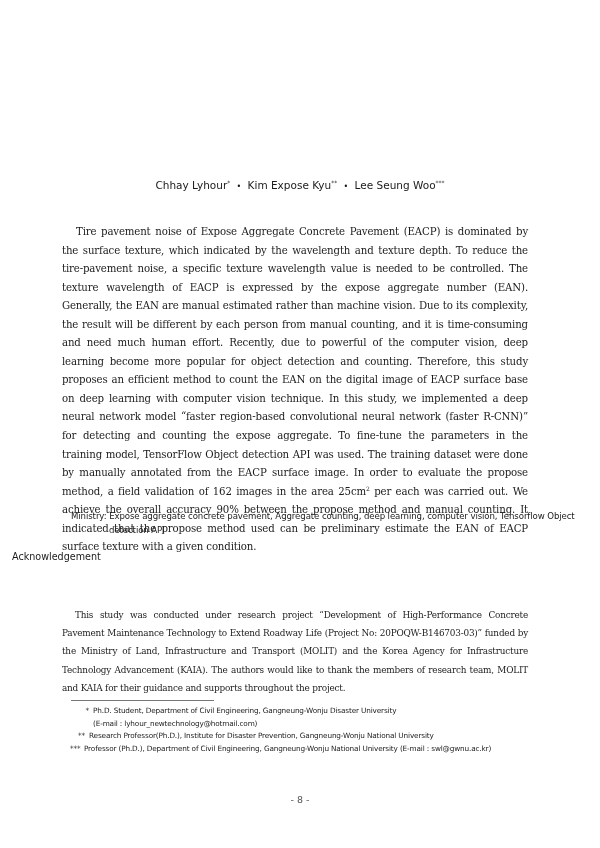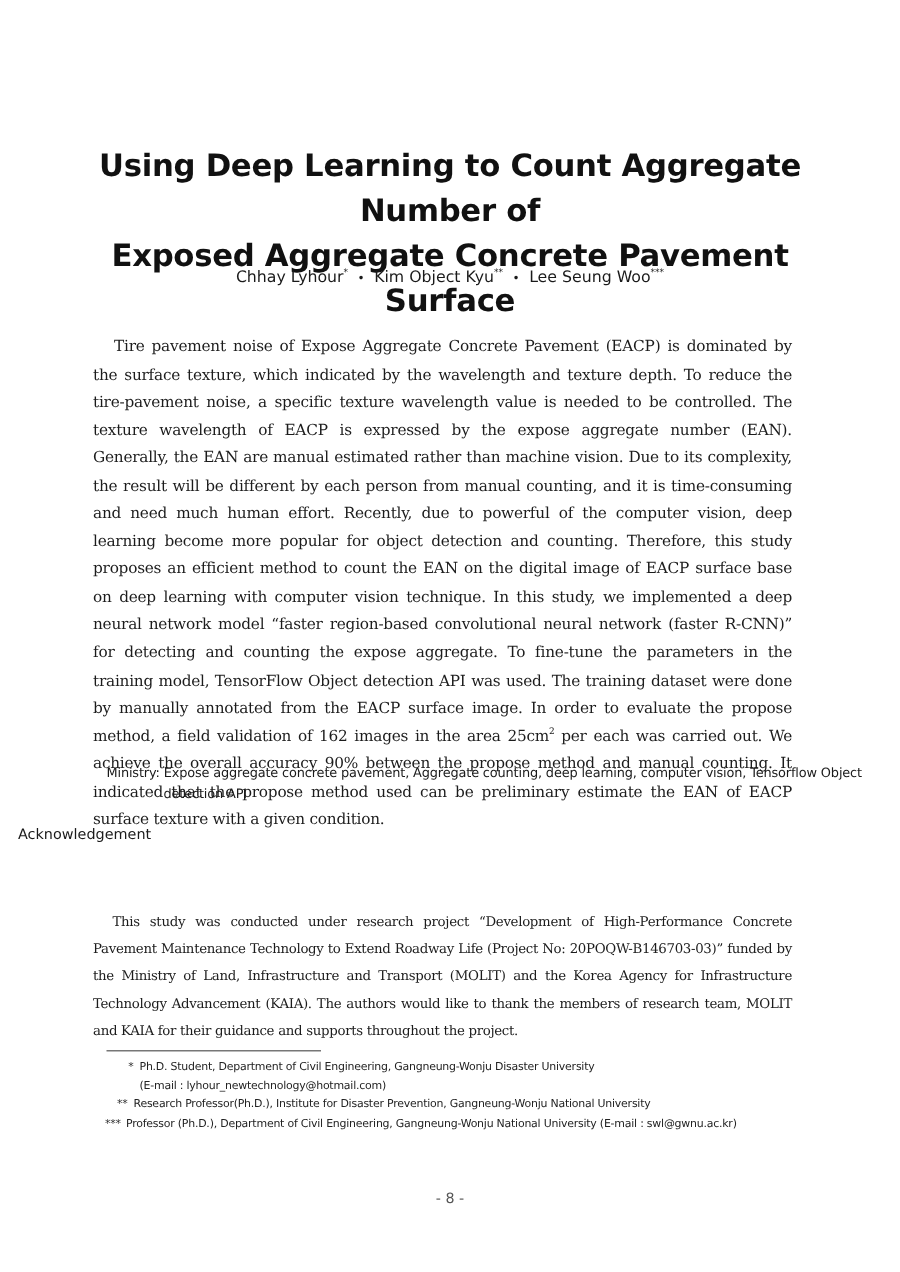--- a/index.html
+++ b/index.html
@@ -144,29 +144,25 @@
       font-family: "DejaVu Sans", sans-serif;
       font-size: 9.5px;
       color: #555555;
     }
   </style>
 </head>
 <body>
 
 <div class="page">
 
-  <h1 class="title">
-    <span>Using Deep Learning to Count Aggregate Number of</span><br>
-    <span>Exposed Aggregate Concrete Pavement Surface</span>
-  </h1>
 
   <div class="authors">
     <span>Chhay Lyhour</span><sup>*</sup>
     <span class="sep">•</span>
-    <span>Kim Object Kyu</span><sup>**</sup>
+    <span>Kim Expose Kyu</span><sup>**</sup>
     <span class="sep">•</span>
     <span>Lee Seung Woo</span><sup>***</sup>
   </div>
 
   <p class="abstract"><span>Tire pavement noise of Expose Aggregate Concrete Pavement (EACP) is dominated by the surface texture, which indicated by the wavelength and texture depth. To reduce the tire-pavement noise, a specific texture wavelength value is needed to be controlled. The texture wavelength of EACP is expressed by the expose aggregate number (EAN). Generally, the EAN are manual estimated rather than machine vision. Due to its complexity, the result will be different by each person from manual counting, and it is time-consuming and need much human effort.  Recently, due to powerful of the computer vision, deep learning become more popular for object detection and counting. Therefore, this study proposes an efficient method to count the EAN on the digital image of EACP surface base on deep learning with computer vision technique. In this study, we implemented a deep neural network model “faster region-based convolutional neural network (faster R-CNN)” for detecting and counting the expose aggregate. To fine-tune the parameters in the training model, TensorFlow Object detection API was used. The training dataset were done by manually annotated from the EACP surface image. In order to evaluate the propose method, a field validation of 162 images in the area 25cm</span><sup>2</sup><span> per each was carried out. We achieve the overall accuracy 90% between the propose method and manual counting. It indicated that the propose method used can be preliminary estimate the EAN of EACP surface texture with a given condition.</span></p>
 
   <div class="keywords">
     <span>Ministry:</span>
     <span>Expose aggregate concrete pavement, Aggregate counting, deep learning, computer vision, Tensorflow Object detection API</span>
   </div>

